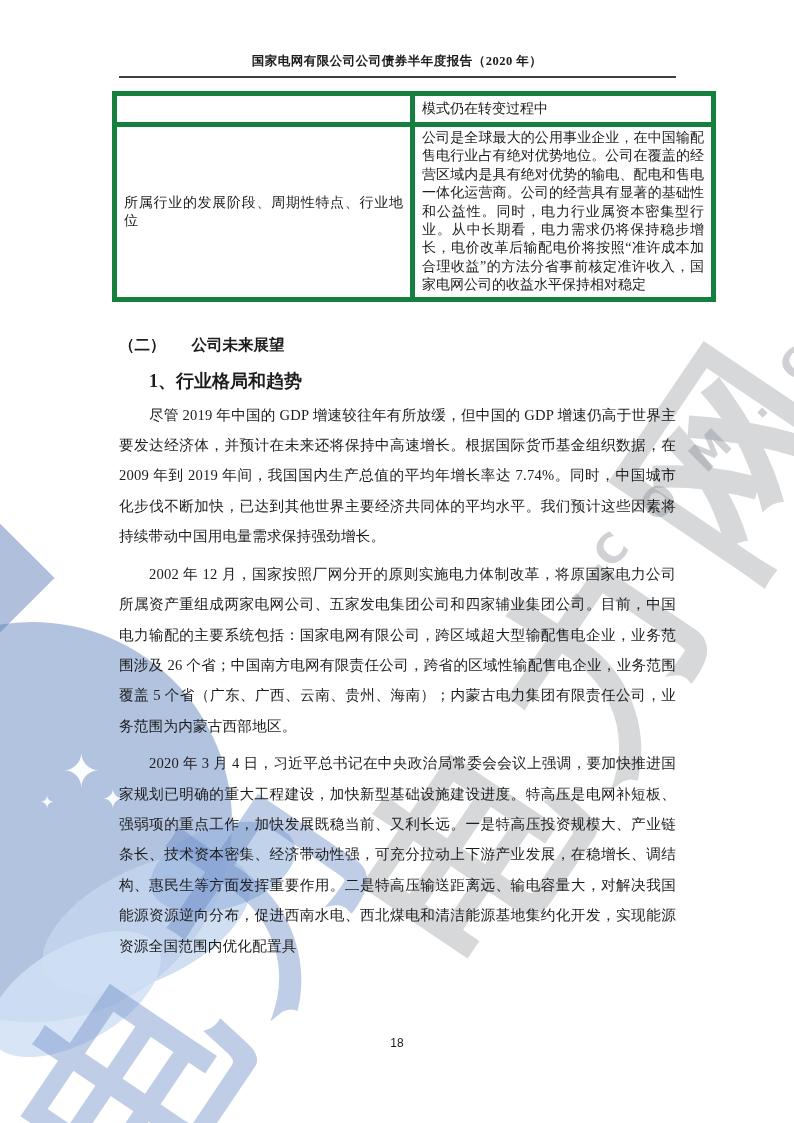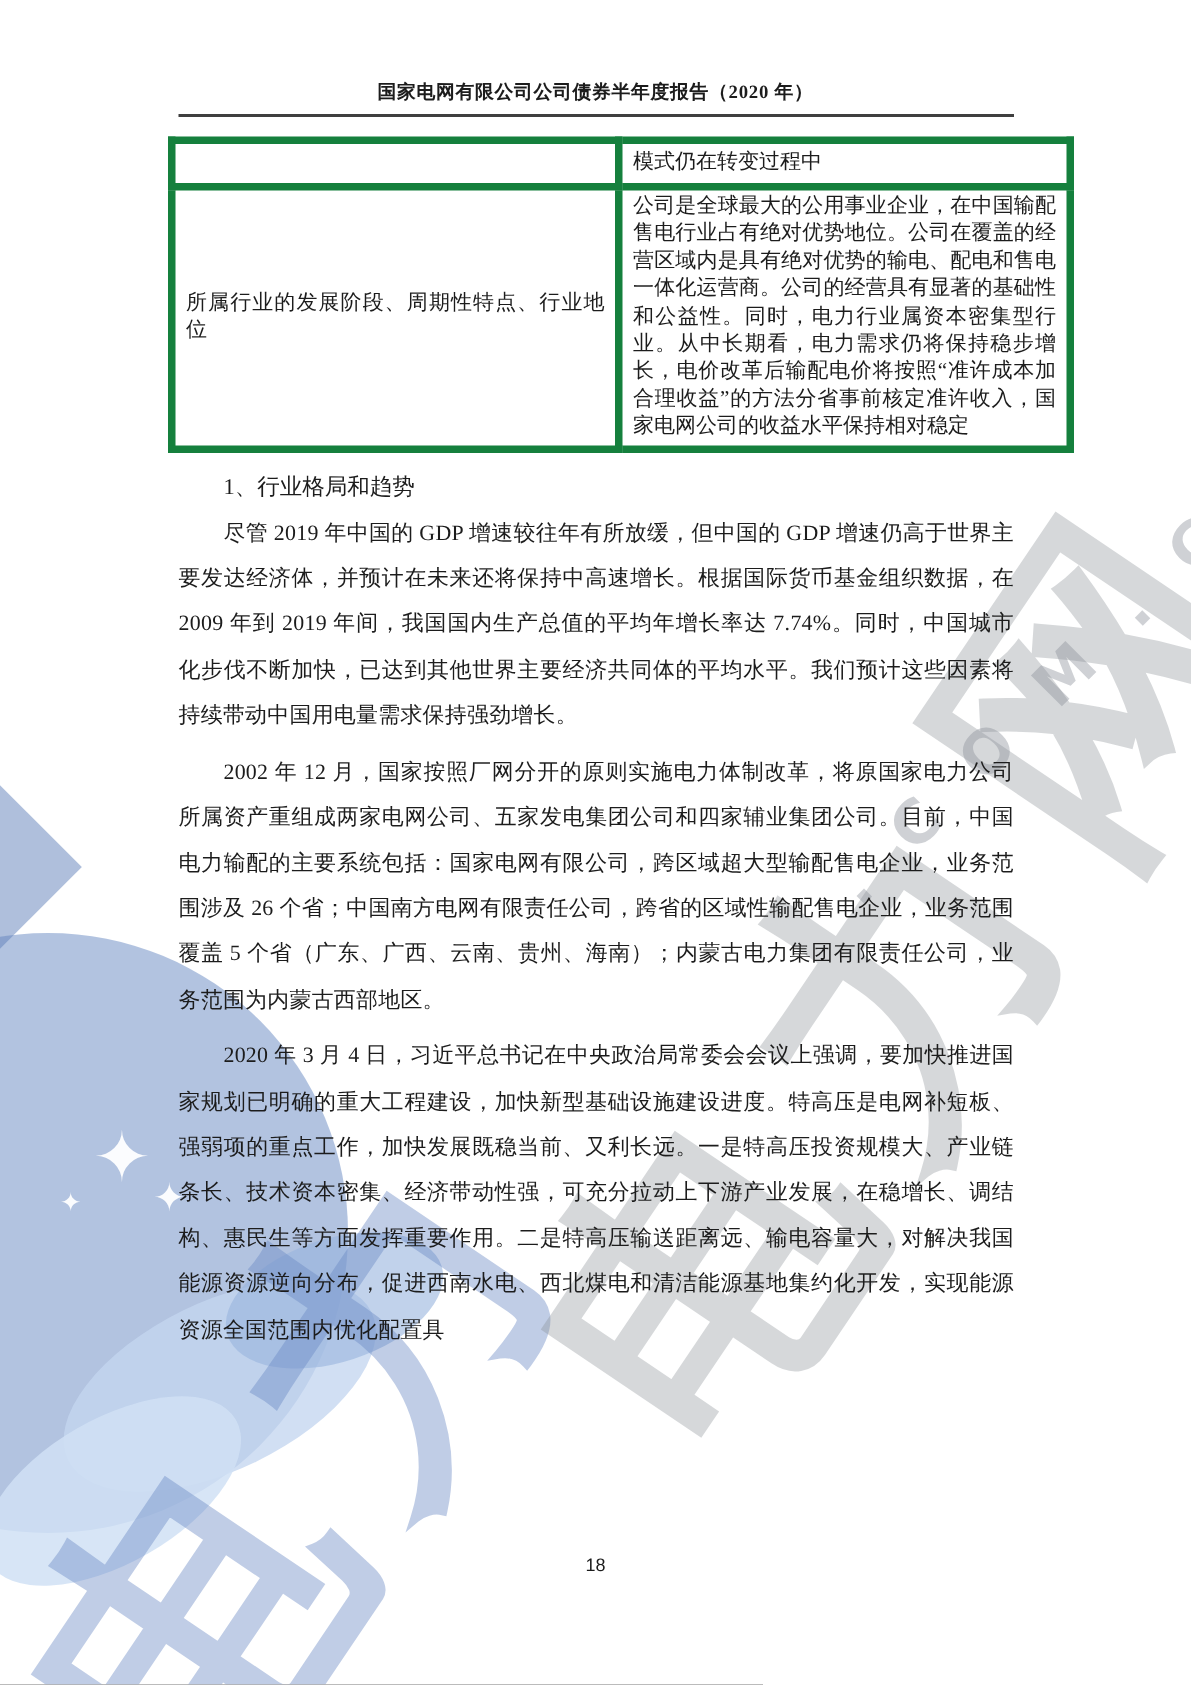--- a/index.html
+++ b/index.html
@@ -71,21 +71,21 @@
   }
   td.col-label{width:279px;}
   td.col-value{width:282px;}
   tr.r1 td{height:22px;}
   tr.r2 td.col-value{line-height:18.4px;}
   tr.r3 td{height:42px;}
 
   .section{width:557px;margin:0 auto 0 119px;}
   .sec-h2{margin:33px 0 0 0;font-size:15.5px;font-weight:700;}
   .sec-h2 .num{margin-right:26px;}
-  .sec-h3{margin:13px 0 0 30px;font-size:15px;font-weight:400;}
+  .sec-h3{margin:13px 0 0 30px;font-size:18px;font-weight:700;}
   .para{
     margin:7px 0 0 0;
     font-size:14.6px;line-height:30.4px;
     text-align:justify;text-justify:inter-ideograph;
     text-indent:2.05em;letter-spacing:0.2px;
   }
 
   .page-num{
     position:absolute;left:0;top:1036px;width:100%;
     text-align:center;font-size:12px;z-index:1;
@@ -124,20 +124,23 @@
           <td class="col-value">模式仍在转变过程中</td>
         </tr>
         <tr class="r2">
           <td class="col-label">所属行业的发展阶段、周期性特点、行业地位</td>
           <td class="col-value">公司是全球最大的公用事业企业，在中国输配售电行业占有绝对优势地位。公司在覆盖的经营区域内是具有绝对优势的输电、配电和售电一体化运营商。公司的经营具有显著的基础性和公益性。同时，电力行业属资本密集型行业。从中长期看，电力需求仍将保持稳步增长，电价改革后输配电价将按照“准许成本加合理收益”的方法分省事前核定准许收入，国家电网公司的收益水平保持相对稳定</td>
         </tr>
       </tbody>
     </table>
 
     <div class="section">
+      <div class="sec-h2">
+        <span class="num">（二）</span><span>公司未来展望</span>
+      </div>
       <div class="sec-h3">1、行业格局和趋势</div>
       <p class="para">尽管 2019 年中国的 GDP 增速较往年有所放缓，但中国的 GDP 增速仍高于世界主要发达经济体，并预计在未来还将保持中高速增长。根据国际货币基金组织数据，在 2009 年到 2019 年间，我国国内生产总值的平均年增长率达 7.74%。同时，中国城市化步伐不断加快，已达到其他世界主要经济共同体的平均水平。我们预计这些因素将持续带动中国用电量需求保持强劲增长。</p>
       <p class="para">2002 年 12 月，国家按照厂网分开的原则实施电力体制改革，将原国家电力公司所属资产重组成两家电网公司、五家发电集团公司和四家辅业集团公司。目前，中国电力输配的主要系统包括：国家电网有限公司，跨区域超大型输配售电企业，业务范围涉及 26 个省；中国南方电网有限责任公司，跨省的区域性输配售电企业，业务范围覆盖 5 个省（广东、广西、云南、贵州、海南）；内蒙古电力集团有限责任公司，业务范围为内蒙古西部地区。</p>
       <p class="para">2020 年 3 月 4 日，习近平总书记在中央政治局常委会会议上强调，要加快推进国家规划已明确的重大工程建设，加快新型基础设施建设进度。特高压是电网补短板、强弱项的重点工作，加快发展既稳当前、又利长远。一是特高压投资规模大、产业链条长、技术资本密集、经济带动性强，可充分拉动上下游产业发展，在稳增长、调结构、惠民生等方面发挥重要作用。二是特高压输送距离远、输电容量大，对解决我国能源资源逆向分布，促进西南水电、西北煤电和清洁能源基地集约化开发，实现能源资源全国范围内优化配置具</p>
     </div>
 
     <div class="page-num">18</div>
   </div>
 </div>
 

